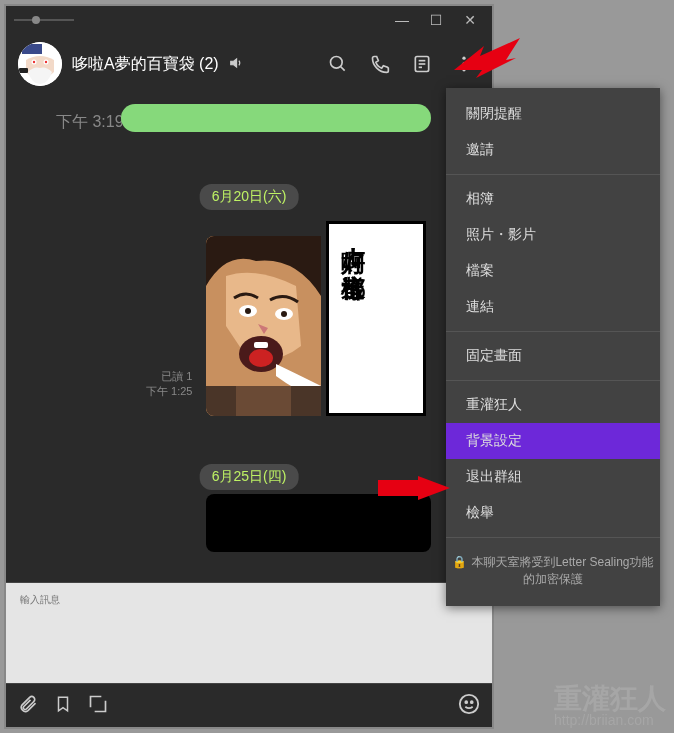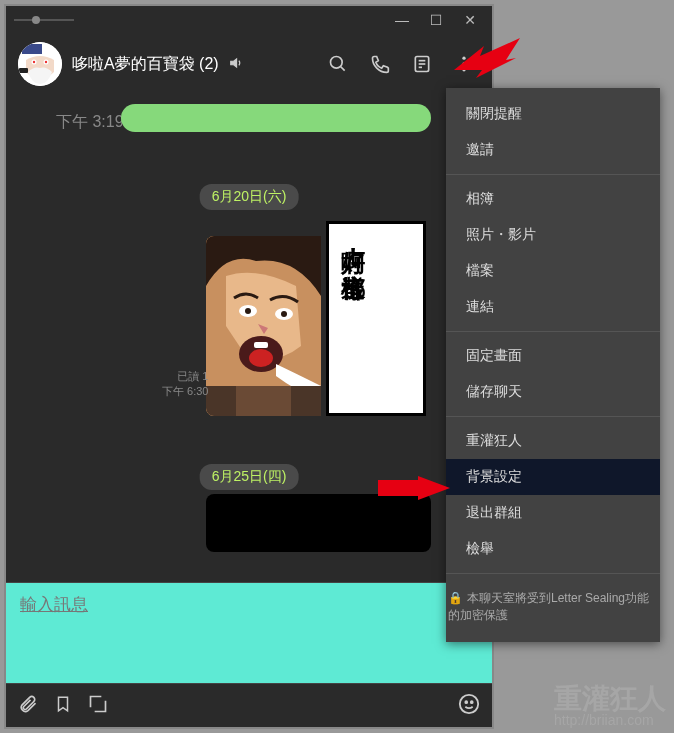--- a/index.html
+++ b/index.html
@@ -135,25 +135,24 @@
   .scroll-down {
     position: absolute;
     top: 420px; right: 12px;
     width: 32px; height: 32px;
     background: #555; border-radius: 50%;
     display: flex; align-items: center; justify-content: center;
     color: #ccc;
   }
   .input-area {
     height: 100px;
-    background: #5eead4;
+    background: #e5e5e5;
     padding: 10px 14px;
     color: #777;
-    font-size: 17px;
-    text-decoration: underline;
+    font-size: 10px;
   }
   .footer {
     height: 44px;
     display: flex;
     align-items: center;
     padding: 0 12px;
     gap: 16px;
     color: #ccc;
     border-top: 1px solid #444;
   }
@@ -167,29 +166,29 @@
     box-shadow: 0 2px 10px rgba(0,0,0,.5);
     padding: 8px 0;
     z-index: 10;
   }
   .menu-item {
     padding: 9px 20px;
     color: #ddd;
     font-size: 14px;
     cursor: pointer;
   }
-  .menu-item.highlight { background: #0f172a; }
+  .menu-item.highlight { background: #6d28d9; }
   .menu-sep {
     height: 1px; background: #555; margin: 6px 0;
   }
   .menu-footer {
     padding: 10px 2px;
     color: #aaa;
     font-size: 12px;
-    text-align: left;
+    text-align: center;
   }
   .lock-icon { margin-right: 4px; }
   .watermark {
     position: absolute;
     right: 8px; bottom: 6px;
     color: rgba(180,180,180,.5);
     font-size: 28px;
     font-weight: bold;
     text-align: left;
     line-height: 1;
@@ -289,23 +288,23 @@
           <path d="M70 128 Q95 140 115 150 L115 165 Q90 155 70 140 Z" fill="#fff"></path>
           <rect x="0" y="150" width="115" height="30" fill="#4a3528"></rect>
           <rect x="30" y="150" width="55" height="30" fill="#6a4a35"></rect>
         </svg>
       </div>
       <div class="speech-bubble">
         <div class="speech-text">好啊！都這樣</div>
       </div>
     </div>
 
-    <div class="read-status" style="top:275px;left:140px;margin-left:16px;">
+    <div class="read-status" style="top:275px;left:140px;">
       <div>已讀 1</div>
-      <div>下午 6:30</div>
+      <div>下午 1:25</div>
     </div>
 
     <div class="date-chip" style="top:370px;">6月25日(四)</div>
 
     <div class="black-block"></div>
 
     <div class="scroll-down">
       <svg width="16" height="16" viewBox="0 0 24 24" fill="none" stroke="currentColor" stroke-width="2">
           <line x1="12" y1="4" x2="12" y2="18"></line>
           <polyline points="6,13 12,19 18,13"></polyline>
@@ -347,21 +346,20 @@
 <div class="menu">
   <div class="menu-item">關閉提醒</div>
   <div class="menu-item">邀請</div>
   <div class="menu-sep"></div>
   <div class="menu-item">相簿</div>
   <div class="menu-item">照片・影片</div>
   <div class="menu-item">檔案</div>
   <div class="menu-item">連結</div>
   <div class="menu-sep"></div>
   <div class="menu-item">固定畫面</div>
-  <div class="menu-item">儲存聊天</div>
   <div class="menu-sep"></div>
   <div class="menu-item">重灌狂人</div>
   <div class="menu-item highlight">背景設定</div>
   <div class="menu-item">退出群組</div>
   <div class="menu-item">檢舉</div>
   <div class="menu-sep"></div>
   <div class="menu-footer">
     <span class="lock-icon">🔒</span><span>本聊天室將受到Letter Sealing功能的加密保護</span>
   </div>
 </div>

